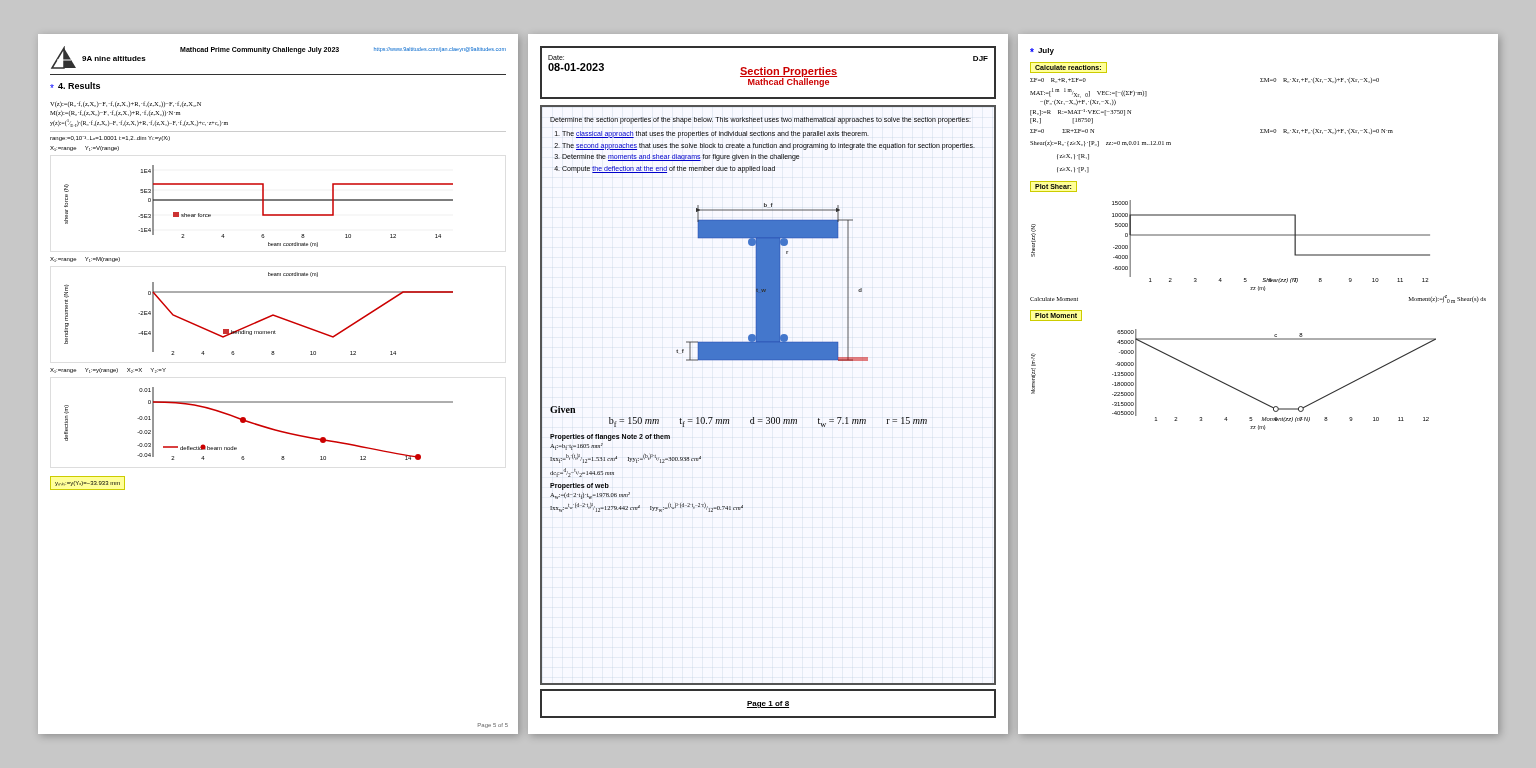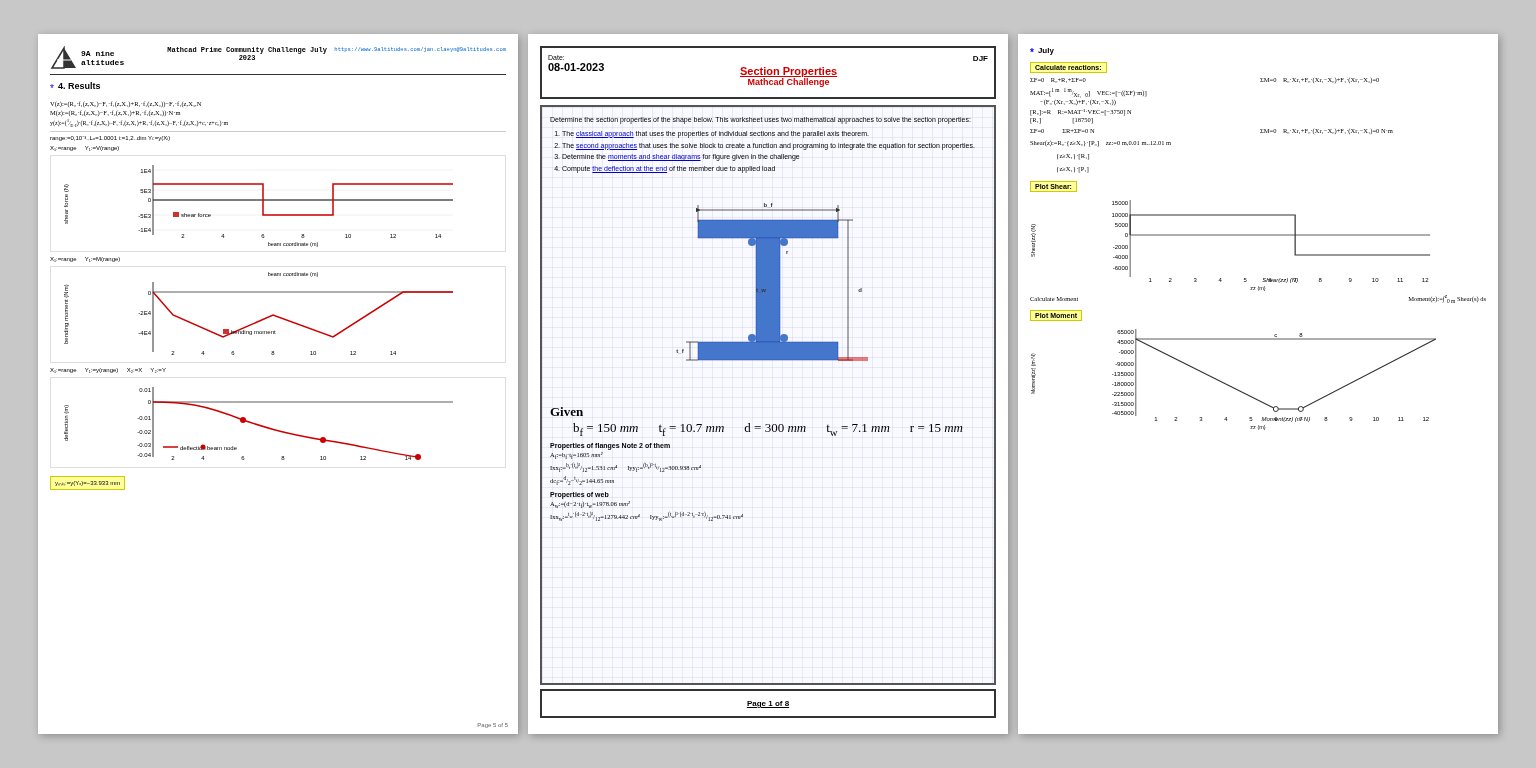--- a/index.html
+++ b/index.html
@@ -33,21 +33,20 @@
     }
 
     
     .page1-header {
       display: flex;
       justify-content: space-between;
       align-items: flex-start;
       border-bottom: 1px solid #333;
       padding-bottom: 4px;
       margin-bottom: 6px;
-      font-family: Liberation Mono, monospace;
     }
     .logo-area {
       display: flex;
       align-items: center;
       gap: 4px;
     }
     .logo-text { font-size: 8px; font-weight: bold; }
     .header-center { text-align: center; font-size: 7px; font-weight: bold; }
     .header-right { text-align: right; font-size: 6px; color: #0066cc; }
     .section-title { font-size: 9px; font-weight: bold; margin-bottom: 5px; }
@@ -92,21 +91,21 @@
         linear-gradient(rgba(180,200,220,0.3) 1px, transparent 1px),
         linear-gradient(90deg, rgba(180,200,220,0.3) 1px, transparent 1px);
       background-size: 10px 10px;
     }
     .intro-text { font-size: 7px; margin-bottom: 6px; line-height: 1.4; }
     .intro-text ol { margin-left: 12px; }
     .intro-text ol li { margin: 2px 0; }
     .underline-link { text-decoration: underline; color: #0000cc; }
 
     .classical-title { font-size: 10px; font-weight: bold; color: #0044aa; margin: 6px 0 4px; }
-    .given-section { font-size: 13px; font-family: 'Times New Roman', serif; margin: 4px 0; }
+    .given-section { font-size: 10px; font-family: 'Times New Roman', serif; margin: 4px 0; }
     .given-row { display: flex; justify-content: center; gap: 20px; flex-wrap: wrap; }
     .properties-section { font-size: 6.5px; margin: 4px 0; }
     .properties-title { font-size: 7px; font-weight: bold; margin-bottom: 2px; }
 
     .page2-footer { border: 2px solid #333; text-align: center; padding: 8px; margin-top: 4px; font-size: 8px; font-weight: bold; text-decoration: underline; }
 
     
     .page3-content { font-size: 6px; }
     .check-title { font-size: 8px; font-weight: bold; margin-bottom: 4px; }
     .calc-reactions-label { background: #ffff99; font-size: 7px; font-weight: bold; padding: 1px 4px; display: inline-block; margin-bottom: 3px; border: 1px solid #cccc00; }

